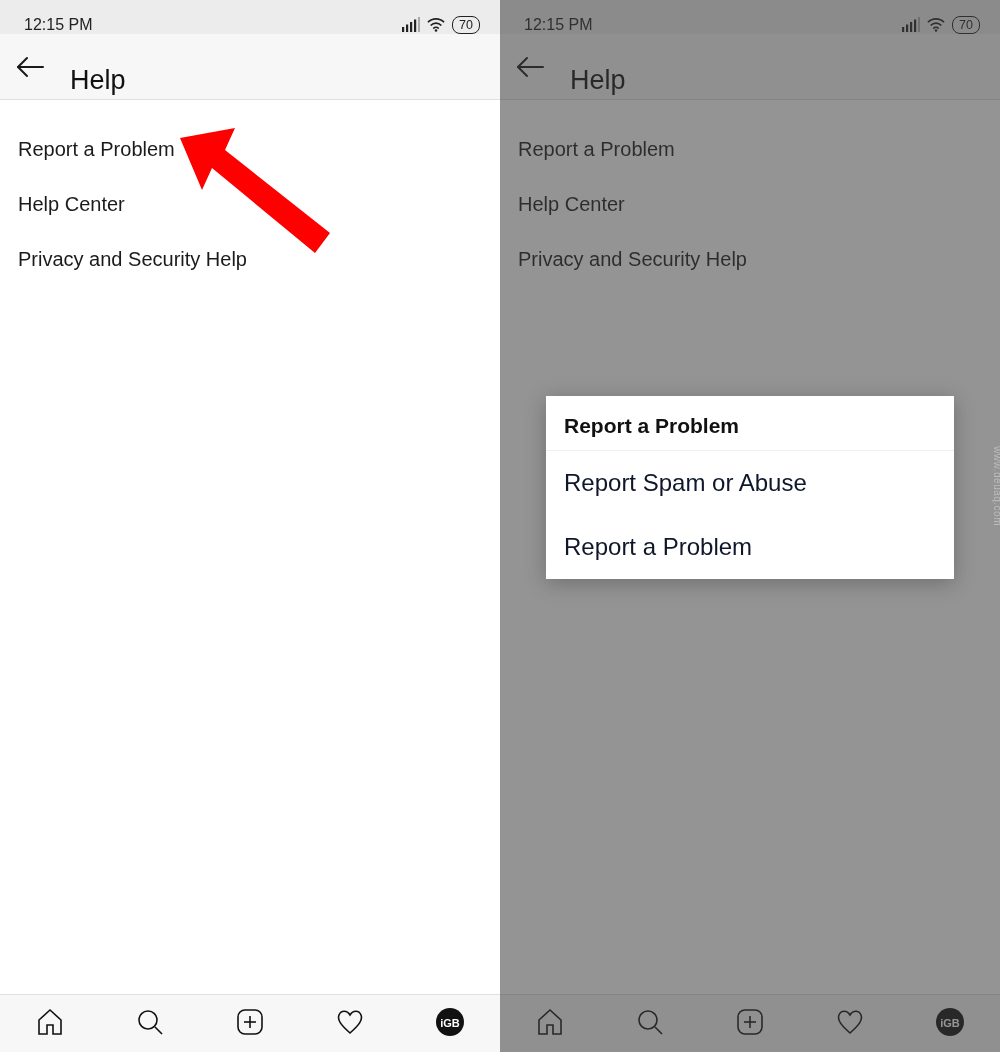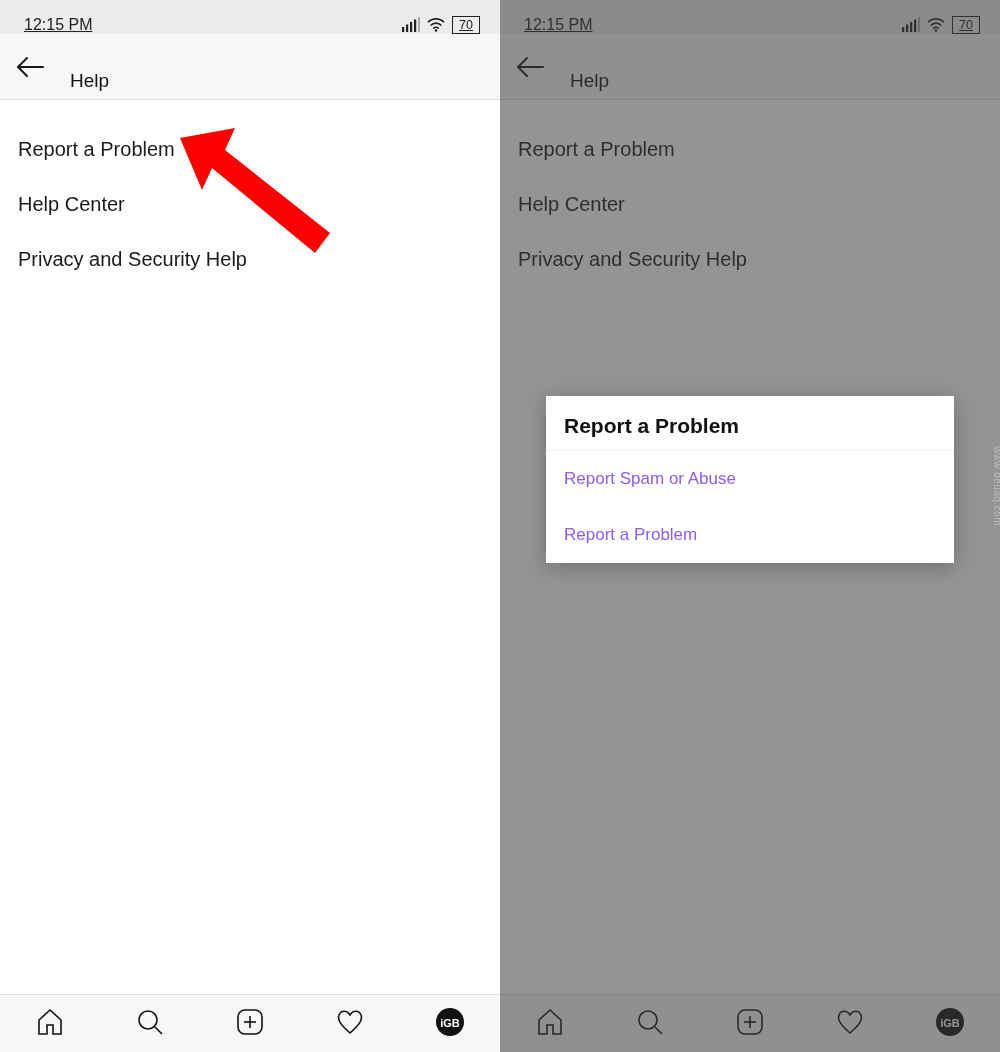--- a/index.html
+++ b/index.html
@@ -27,49 +27,48 @@
   }
   
   .status-bar {
     height: 34px;
     background: #ececec;
     display: flex;
     align-items: center;
     padding: 16px 20px 0 24px;
     font-size: 16px;
     color: #222;
-    text-decoration: underline;
   }
   .status-bar .spacer { flex: 1; }
   .status-icons { display: flex; align-items: center; gap: 7px; }
   .sig-icon, .wifi-icon, .batt { display: inline-flex; align-items: center; }
   .sig-icon svg, .wifi-icon svg { width: 18px; height: 16px; }
   .batt {
     border: 1.6px solid #222;
-    border-radius: 0;
+    border-radius: 8px;
     font-size: 12.5px;
     padding: 0 6px;
     height: 18px;
     line-height: 15px;
     font-weight: 500;
   }
 
   
   .app-header {
     height: 66px;
     background: #f7f7f7;
     border-bottom: 1px solid #e1e1e1;
     display: flex;
     align-items: center;
     padding: 0 14px;
     gap: 24px;
   }
   .back-btn { width: 32px; height: 32px; display: flex; align-items: center; justify-content: center; }
   .back-btn svg { width: 30px; height: 24px; stroke: #1a1a1a; }
-  .page-title { font-size: 19px; font-weight: 500; color: #111; margin-top: 28px; }
+  .page-title { font-size: 27px; font-weight: 500; color: #111; margin-top: 28px; }
 
   
   .content { flex: 1; background: #fff; padding-top: 22px; position: relative; }
   .list-item {
     padding: 16px 18px;
     font-size: 20px;
     color: #1b1b1b;
   }
 
   
@@ -106,22 +105,22 @@
   }
   .dialog-title {
     padding: 18px 18px 12px;
     font-size: 21px;
     font-weight: 600;
     color: #111;
     border-bottom: 1px solid #f0f0f0;
   }
   .dialog-item {
     padding: 18px 18px;
-    font-size: 17px;
-    color: #8b5cf6;
+    font-size: 24px;
+    color: #0f172a;
   }
 
   
   .wm {
     position: absolute;
     right: 2px;
     top: 50%;
     transform: translateY(-50%) rotate(90deg);
     transform-origin: right center;
     font-size: 10px;

